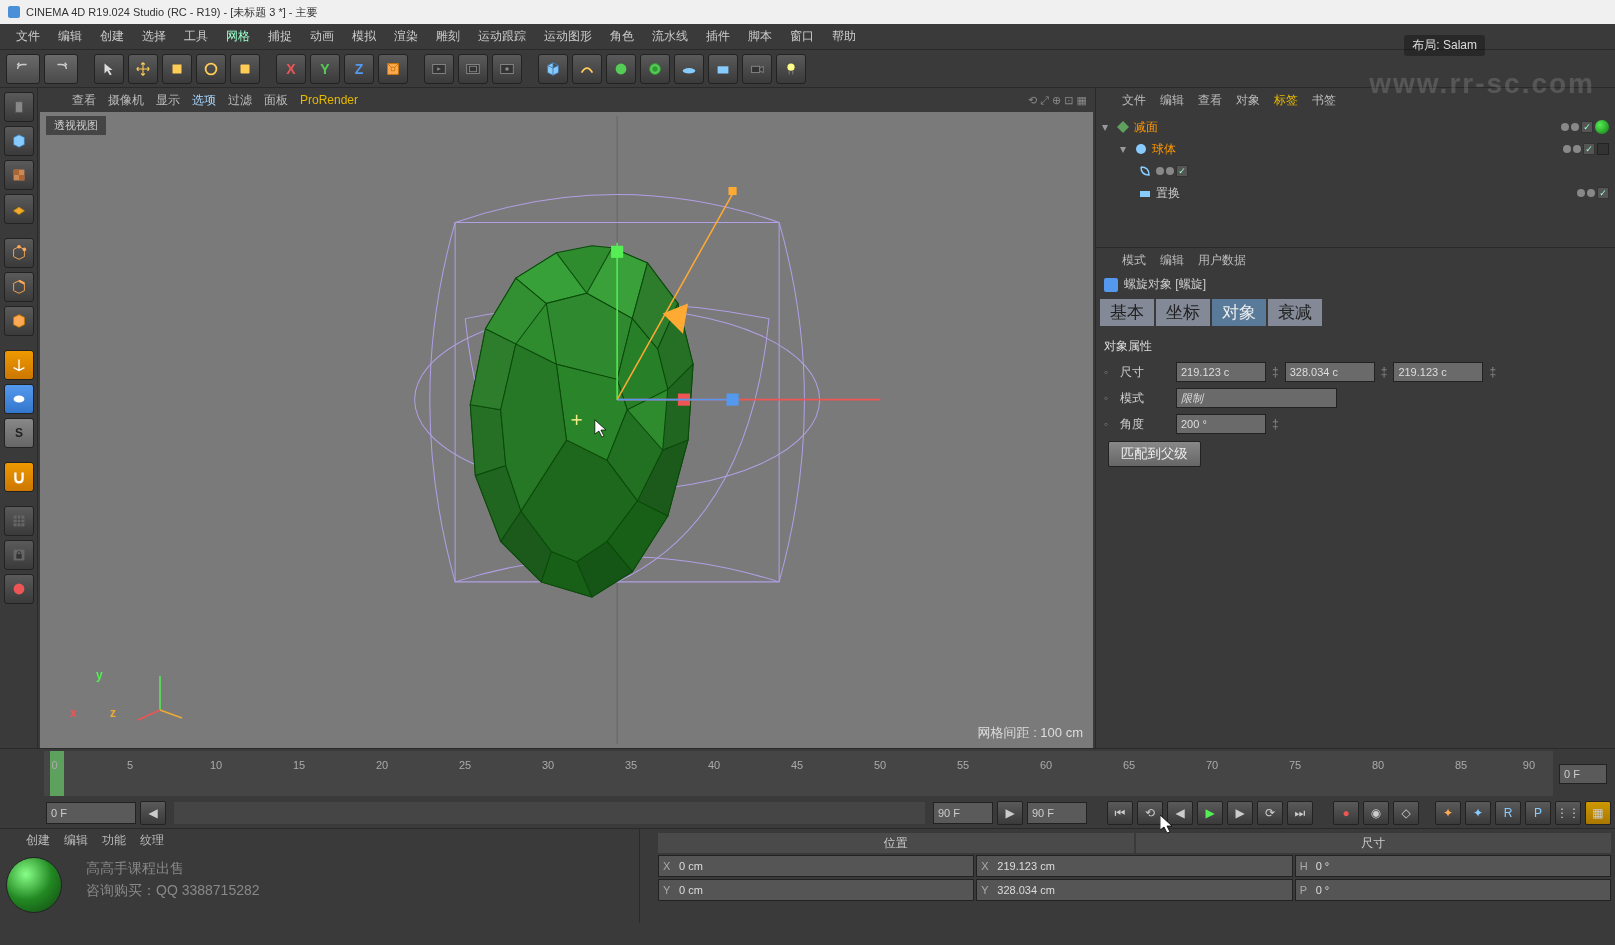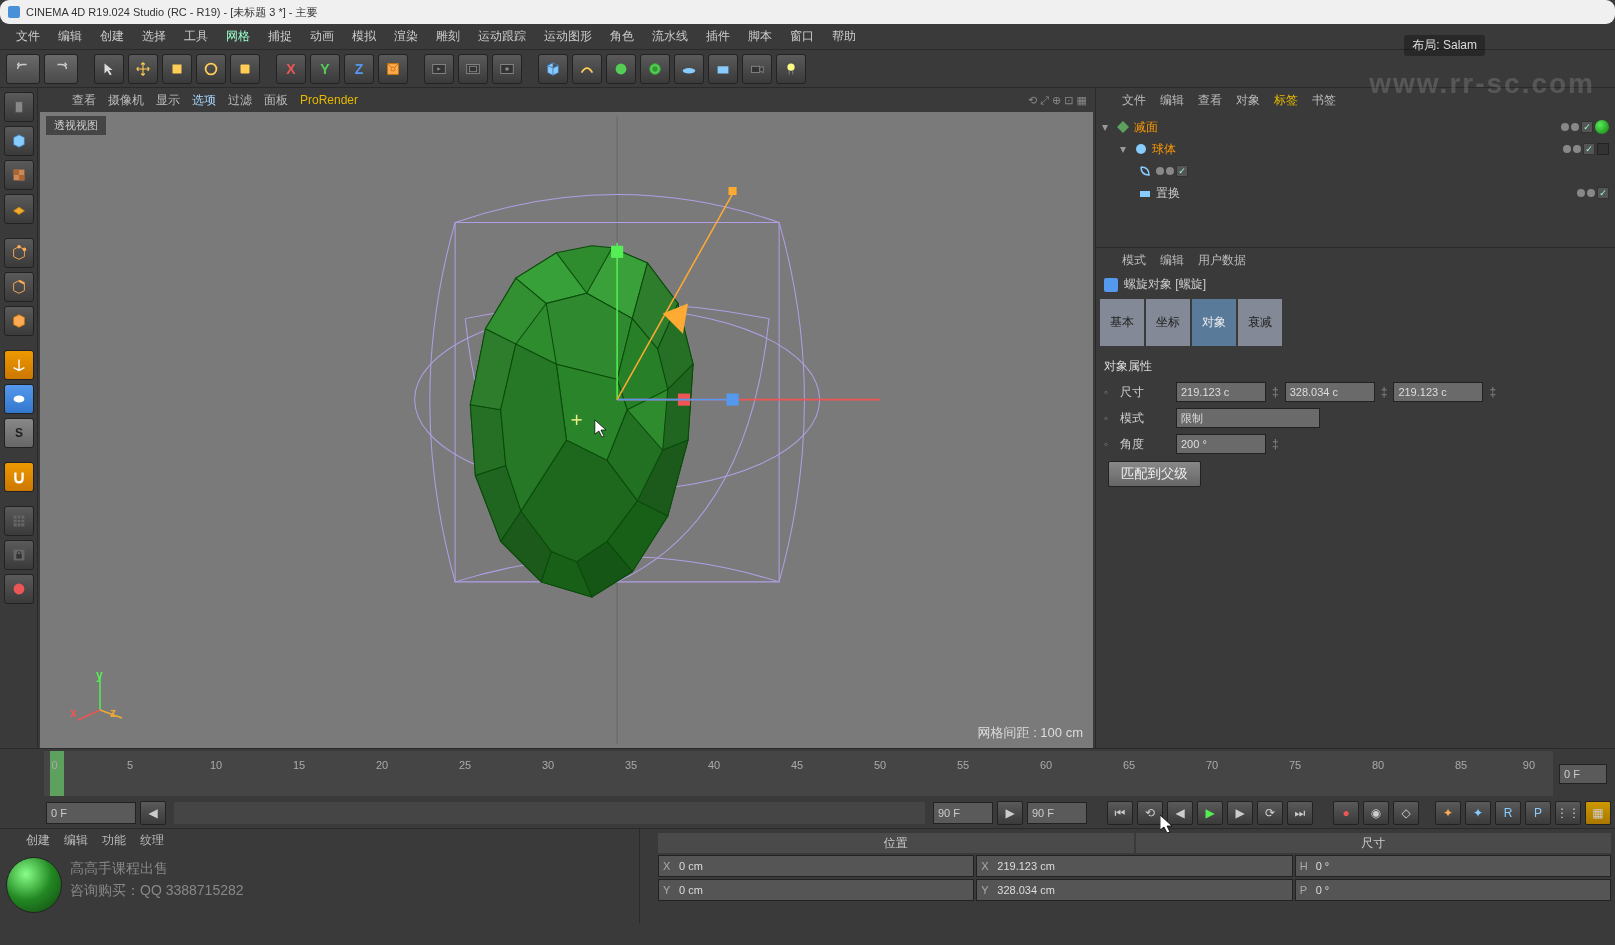--- a/index.html
+++ b/index.html
@@ -1,18 +1,18 @@
 <!DOCTYPE html>
 <html><head>
 <meta charset="utf-8">
 <style>
 * { margin: 0; padding: 0; box-sizing: border-box; font-family: "Microsoft YaHei", sans-serif; }
 body { background: #3a3a3a; color: #bbb; font-size: 12px; overflow: hidden; width: 1615px; height: 945px; }
 
-.titlebar { background: #f0f0f0; color: #333; height: 20px; padding: 12px 8px; font-size: 11px; display: flex; align-items: center; gap: 6px; border-radius: 9px; }
+.titlebar { background: #f0f0f0; color: #333; height: 20px; padding: 12px 8px; font-size: 11px; display: flex; align-items: center; gap: 6px; }
 .titlebar .icon { width: 12px; height: 12px; background: #4a90d9; border-radius: 2px; }
 
 .menubar { background: #3a3a3a; height: 26px; display: flex; align-items: center; padding: 0 8px; gap: 2px; border-bottom: 1px solid #2a2a2a; }
 .menubar .mitem { padding: 3px 8px; cursor: pointer; color: #ccc; }
 .menubar .mitem.active { color: #9fc; }
 
 .toolbar { background: #3a3a3a; height: 38px; display: flex; align-items: center; padding: 0 6px; gap: 4px; border-bottom: 1px solid #2a2a2a; }
 .toolbar .tbtn { width: 30px; height: 30px; background: linear-gradient(#5a5a5a,#3a3a3a); border: 1px solid #222; border-radius: 3px; display: flex; align-items: center; justify-content: center; cursor: pointer; }
 .toolbar .tbtn.undo { background: linear-gradient(#6a6a6a,#4a4a4a); width: 34px; }
 .toolbar .sep { width: 8px; }
@@ -31,21 +31,21 @@
 .left-tools .ltbtn.grey { background: linear-gradient(#888,#666); }
 
 .viewport-area { flex: 1; background: #3a3a3a; display: flex; flex-direction: column; }
 .vp-menu { height: 24px; background: #3a3a3a; display: flex; align-items: center; padding: 0 8px; gap: 12px; color: #bbb; font-size: 12px; }
 .vp-menu .vitem { cursor: pointer; }
 .vp-menu .vitem.hl { color: #a8d8ff; }
 .vp-menu .vitem.gold { color: #e6b800; }
 .vp-menu .spacer { flex: 1; }
 .vp-menu .vicons { display: flex; gap: 2px; color: #888; font-size: 11px; }
 
-.viewport { flex: 1; background: #7a7a7a; position: relative; overflow: hidden; margin: 0 2px; }
+.viewport { flex: 1; background: #7a7a7a; position: relative; overflow: hidden; margin: 0 2px; text-align: right; }
 .vp-label { position: absolute; top: 4px; left: 6px; background: rgba(60,60,60,0.85); padding: 2px 8px; font-size: 11px; color: #ccc; }
 .vp-grid-info { position: absolute; bottom: 6px; right: 10px; color: #ddd; font-size: 13px; }
 .vp-axis-gizmo { position: absolute; bottom: 20px; left: 30px; width: 60px; height: 60px; }
 .vp-axis-gizmo .ax { position: absolute; font-weight: bold; font-size: 12px; }
 .vp-axis-gizmo .ax-y { color: #5e5; left: 26px; top: 0; }
 .vp-axis-gizmo .ax-x { color: #e55; left: 0; top: 38px; }
 .vp-axis-gizmo .ax-z { color: #ea3; left: 40px; top: 38px; }
 
 .viewport svg.scene { position: absolute; top: 0; left: 0; width: 100%; height: 100%; }
 
@@ -66,49 +66,49 @@
 .obj-row .dot { width: 8px; height: 8px; border-radius: 50%; background: #888; }
 .obj-row .chk { width: 12px; height: 12px; background: #555; border: 1px solid #333; display: flex; align-items: center; justify-content: center; font-size: 9px; color: #9fc; }
 .obj-row .matball { width: 14px; height: 14px; border-radius: 50%; background: radial-gradient(circle at 35% 35%, #5e5, #171); }
 
 .attr-panel { height: 500px; background: #3a3a3a; }
 .attr-panel .aphdr { height: 24px; display: flex; align-items: center; padding: 0 6px; gap: 14px; }
 .attr-panel .aphdr .aitem { cursor: pointer; color: #bbb; }
 .attr-title { padding: 4px 8px; display: flex; align-items: center; gap: 6px; color: #ccc; }
 .attr-title .aicon { width: 14px; height: 14px; background: #59e; border-radius: 2px; }
 .attr-tabs { display: flex; gap: 2px; padding: 2px 4px; }
-.attr-tabs .atab { padding: 15px 10px; background: #838996; color: #222; cursor: pointer; font-size: 12px; }
+.attr-tabs .atab { padding: 2px 10px; background: #838996; color: #222; cursor: pointer; font-size: 17px; }
 .attr-tabs .atab.active { background: #5a7a9a; color: #eee; }
 .attr-section { padding: 6px 8px; color: #ccc; font-size: 12px; }
 .attr-row { display: flex; align-items: center; height: 26px; gap: 6px; }
 .attr-row .albl { width: 50px; }
 .attr-row .bullet { width: 10px; color: #888; }
 .attr-row .ainput { background: #6a6a6a; border: 1px solid #222; color: #ddd; padding: 2px 4px; width: 90px; height: 20px; font-size: 11px; display: flex; align-items: center; }
-.attr-row .ainput.wide { width: 144px; }
+.attr-row .ainput.wide { width: 161px; font-style: italic; }
 .attr-btn { background: linear-gradient(#888,#666); border: 1px solid #222; color: #eee; padding: 3px 12px; cursor: pointer; border-radius: 2px; margin: 4px; }
 
 .timeline-area { height: 50px; background: #3a3a3a; border-top: 1px solid #2a2a2a; display: flex; }
 .tl-left { width: 42px; }
 .tl-ruler { flex: 1; position: relative; background: #454545; margin: 2px; }
 .tl-ruler .tick { position: absolute; top: 8px; font-size: 11px; color: #aaa; }
 .tl-ruler .playhead { position: absolute; left: 6px; top: 0; bottom: 0; width: 14px; background: #5ea05e; }
 .tl-right { width: 60px; display: flex; align-items: center; padding: 0 4px; }
 .tl-right .tinput { background: #5a5a5a; border: 1px solid #222; width: 48px; height: 20px; padding: 0 4px; font-size: 11px; color: #ccc; }
 
 .playback-row { height: 30px; background: #3a3a3a; display: flex; align-items: center; padding: 0 4px; gap: 4px; }
 .playback-row .pinput { background: #5a5a5a; border: 1px solid #222; width: 90px; height: 22px; padding: 0 4px; font-size: 11px; color: #ccc; }
 .playback-row .pbtn { width: 26px; height: 24px; background: linear-gradient(#5a5a5a,#3a3a3a); border: 1px solid #222; border-radius: 2px; display: flex; align-items: center; justify-content: center; cursor: pointer; color: #ccc; }
 .playback-row .pbtn.play { color: #5e5; }
 .playback-row .pbtn.rec { color: #e55; }
 
 .bottom-area { height: 95px; background: #3a3a3a; display: flex; border-top: 1px solid #2a2a2a; }
 .mat-panel { width: 640px; border-right: 1px solid #2a2a2a; }
 .mat-panel .mhdr { height: 22px; display: flex; align-items: center; padding: 0 6px; gap: 14px; }
 .mat-panel .mhdr .mitem { color: #bbb; cursor: pointer; }
-.mat-panel .mats { padding: 6px; display: flex; gap: 8px; align-items: flex-start; }
+.mat-panel .mats { padding: 6px; display: flex; gap: 24px; align-items: flex-start; }
 .mat-panel .matthumb { width: 56px; height: 56px; border-radius: 50%; background: radial-gradient(circle at 35% 30%, #8f8, #282, #141); border: 1px solid #222; }
 .mat-panel .promo { color: #888; font-size: 14px; line-height: 1.6; }
 
 .coord-panel { flex: 1; padding: 4px; }
 .coord-hdr { display: flex; gap: 2px; height: 20px; }
 .coord-hdr .chlbl { flex: 1; text-align: center; background: #4a4a4a; color: #ccc; font-size: 12px; padding: 2px; }
 .coord-row { display: flex; gap: 2px; height: 22px; margin-top: 2px; }
 .coord-row .ccell { flex: 1; display: flex; align-items: center; background: #555; border: 1px solid #222; padding: 0 4px; font-size: 11px; }
 .coord-row .ccell .clbl { width: 16px; color: #aaa; }
 .coord-row .ccell .cval { flex: 1; color: #ddd; }

